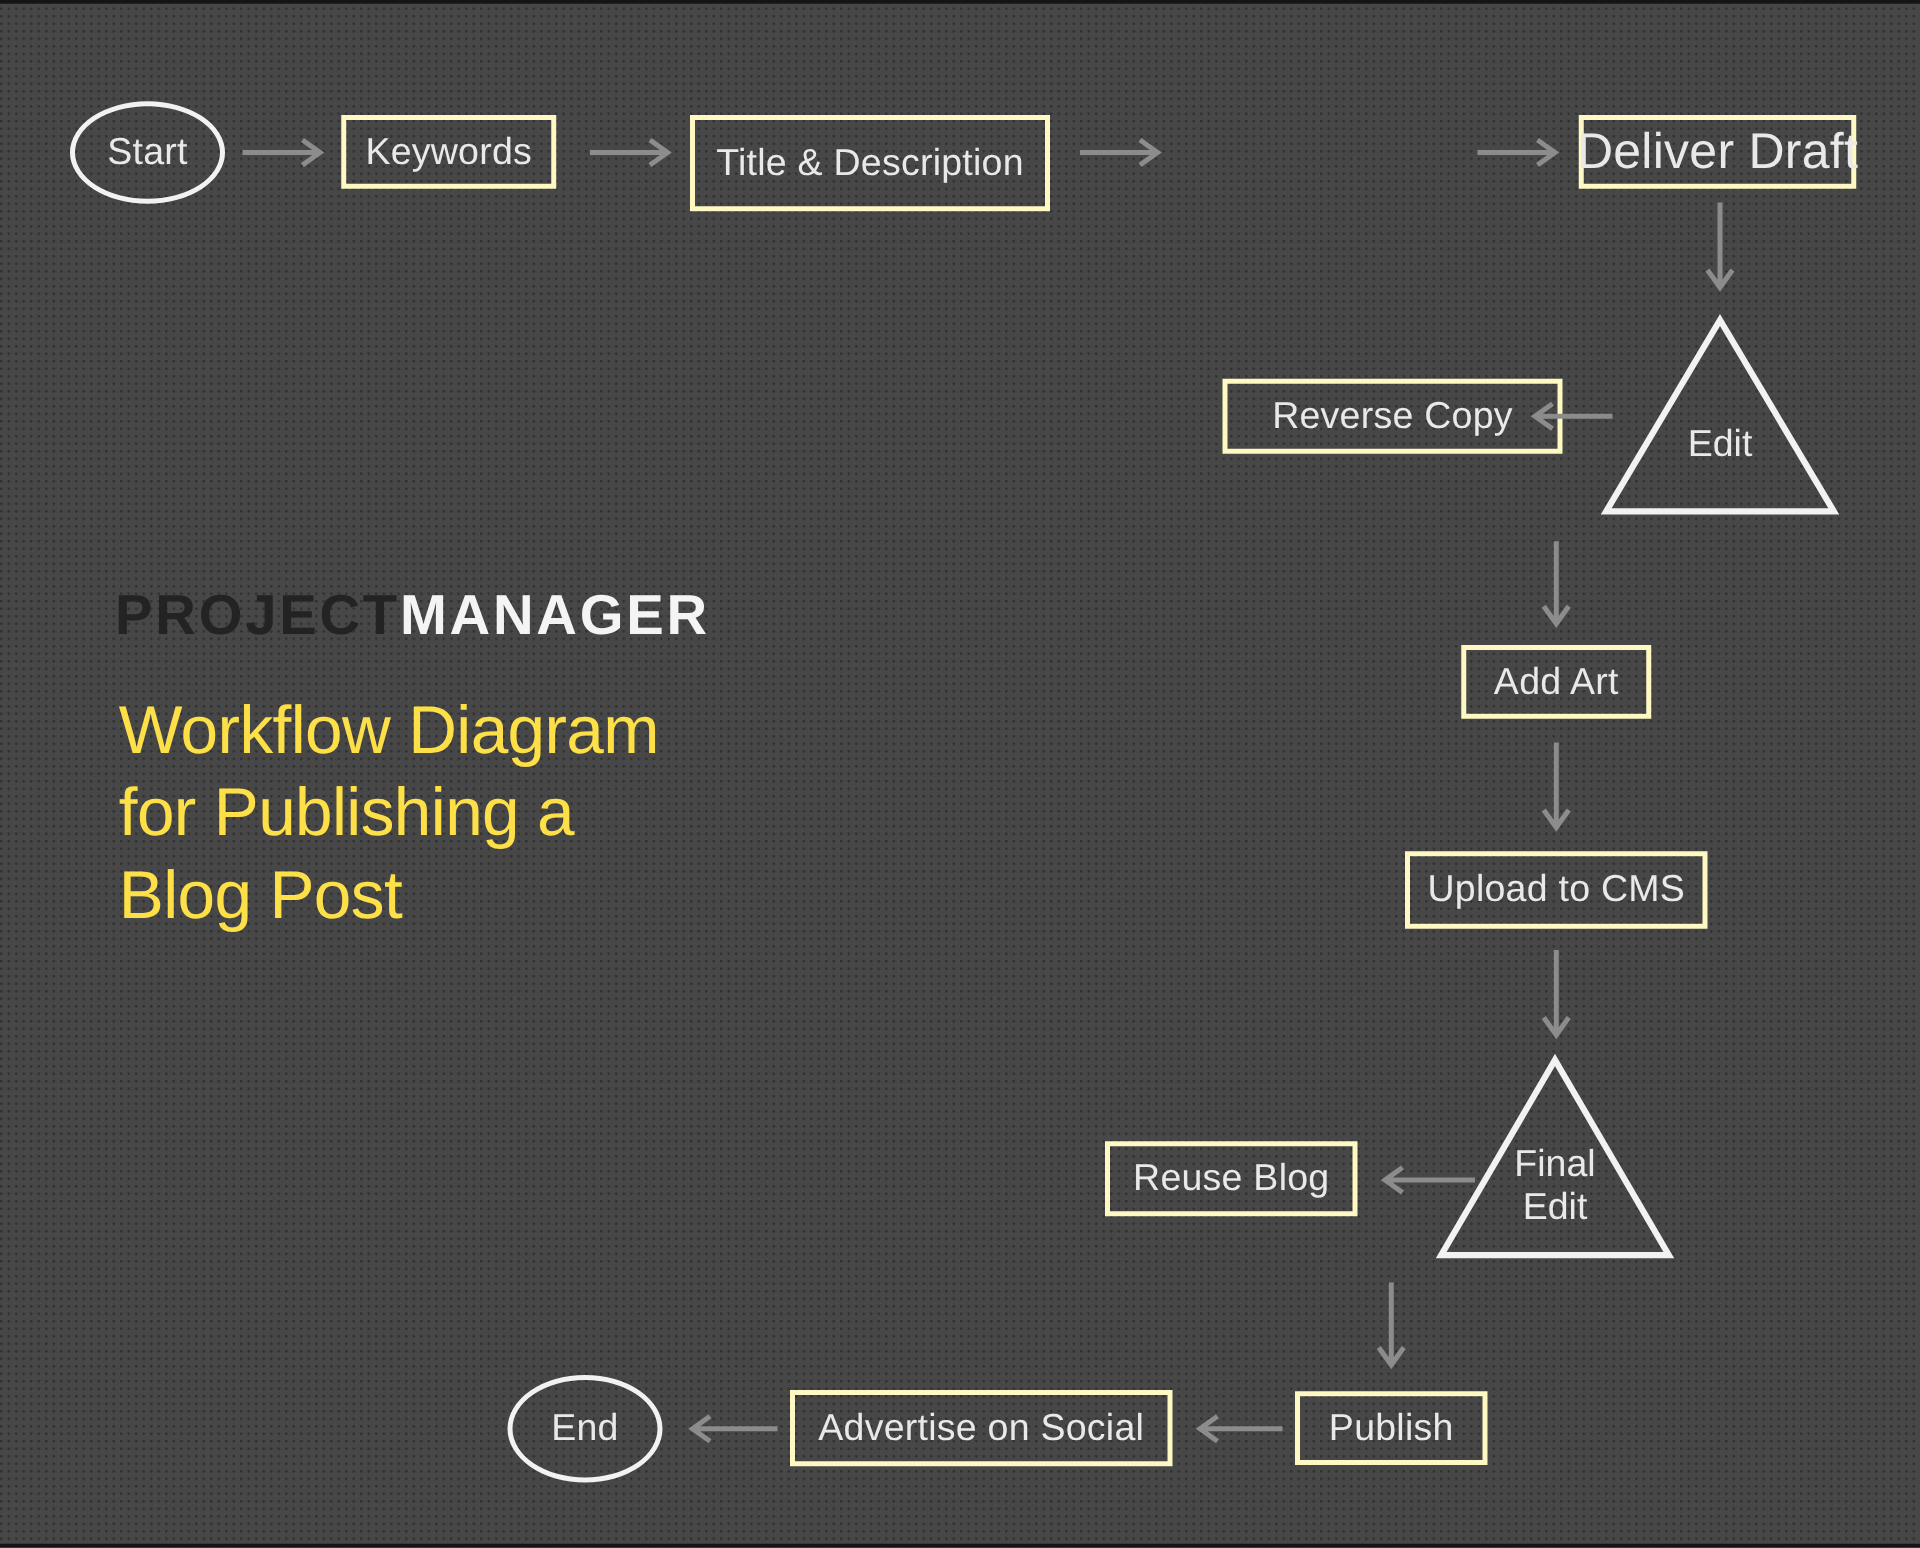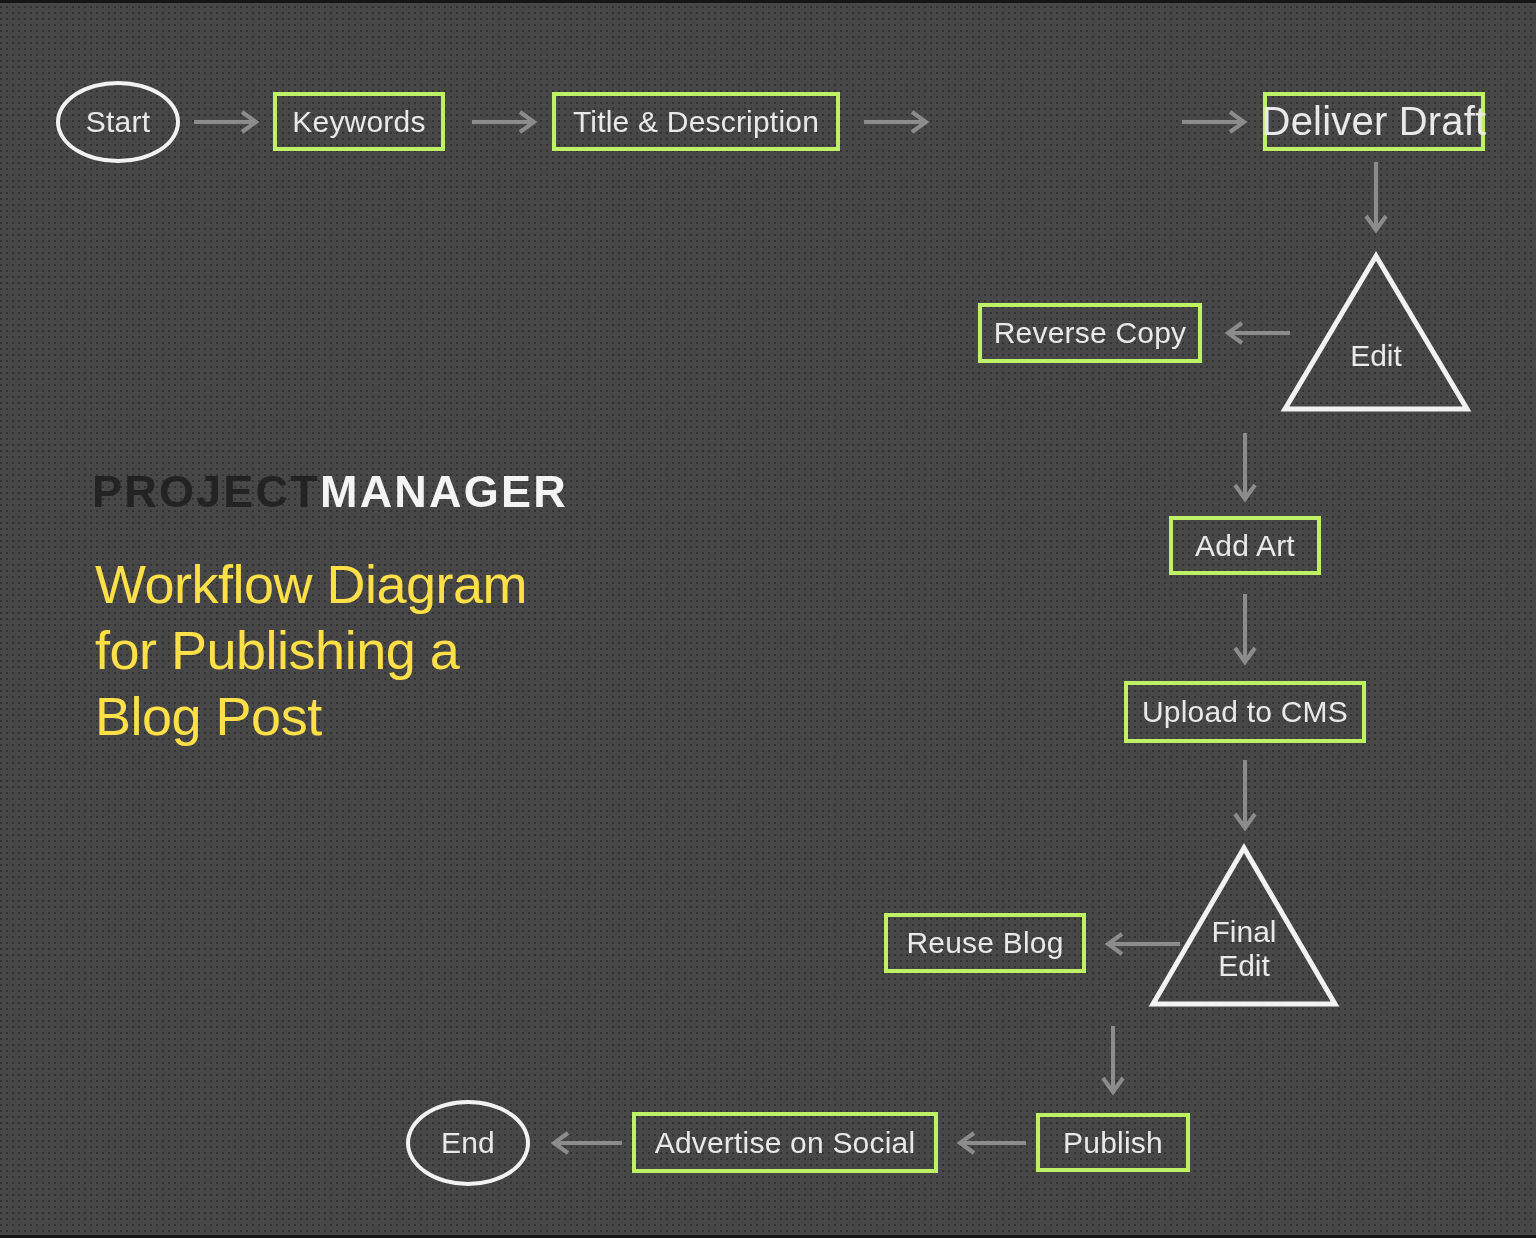--- a/index.html
+++ b/index.html
@@ -45,21 +45,21 @@
     align-items: center;
     justify-content: center;
     text-align: center;
     color: #e9e9e9;
     font-weight: 300;
     letter-spacing: .2px;
     line-height: 1.12;
     white-space: nowrap;
   }
   .box {
-    border: 4px solid #bef264;
+    border: 4px solid #fef9c3;
   }
   .ellipse {
     border: 4px solid #f2f2f2;
     border-radius: 50%;
     text-align: right;
   }
   .tri-wrap {
     position: absolute;
   }
   .tri-wrap svg {
@@ -126,37 +126,37 @@
 Blog Post</div>
 
   <div class="node ellipse" style="left:56px; top:81px; width:124px; height:82px; font-size:30px;">
     <span>Start</span>
   </div>
 
   <div class="node box" style="left:273px; top:92px; width:172px; height:59px; font-size:30px;">
     <span>Keywords</span>
   </div>
 
-  <div class="node box" style="left:552px; top:92px; width:288px; height:59px; font-size:30px;">
+  <div class="node box" style="left:552px; top:92px; width:288px; height:77px; font-size:30px;">
     <span>Title &amp; Description</span>
   </div>
 
 
   <div class="node box" style="left:1263px; top:92px; width:222px; height:59px; font-size:40px;">
     <span>Deliver Draft</span>
   </div>
 
   <div class="tri-wrap" style="left:1280px; top:251px; width:192px; height:163px;">
     <svg viewBox="0 0 192 163" width="192" height="163">
       <polygon points="96,5 187,158 5,158" fill="none" stroke="#f2f2f2" stroke-width="5" stroke-linejoin="miter"></polygon>
     </svg>
     <div class="tri-label" style="top:88px; font-size:30px;">Edit</div>
   </div>
 
-  <div class="node box" style="left:978px; top:303px; width:224px; height:60px; font-size:30px;">
+  <div class="node box" style="left:978px; top:303px; width:272px; height:60px; font-size:30px;">
     <span>Reverse Copy</span>
   </div>
 
   <div class="node box" style="left:1169px; top:516px; width:152px; height:59px; font-size:30px;">
     <span>Add Art</span>
   </div>
 
   <div class="node box" style="left:1124px; top:681px; width:242px; height:62px; font-size:30px;">
     <span>Upload to CMS</span>
   </div>

